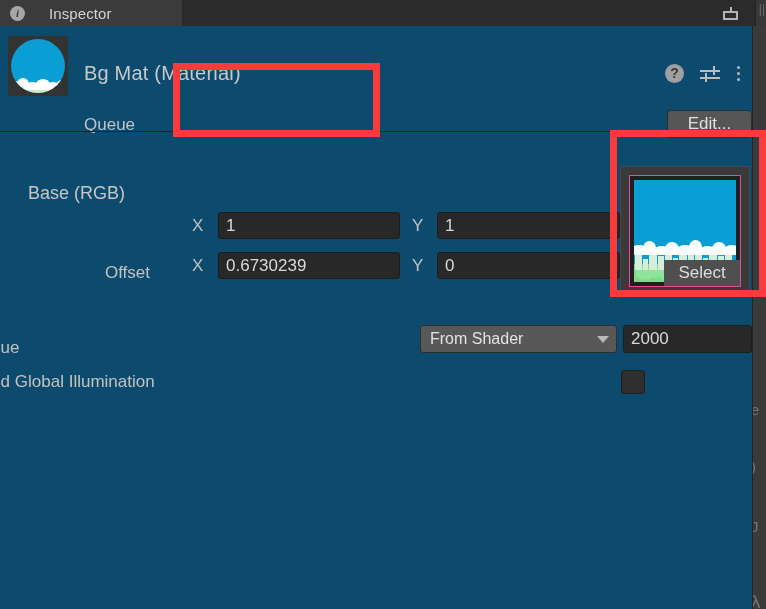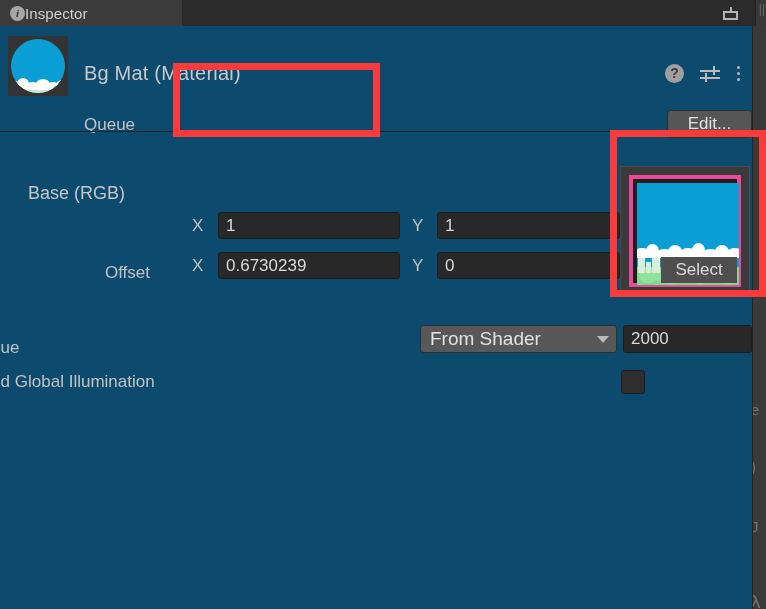--- a/index.html
+++ b/index.html
@@ -41,21 +41,21 @@
     color: #3b3b3b;
     font-size: 11px;
     font-weight: bold;
     font-style: italic;
     line-height: 15px;
     text-align: center;
     font-family: "Liberation Serif", serif;
     flex: 0 0 auto;
   }
   .tab-label {
-    margin-left: 0;
+    margin-left: 24px;
     font-size: 15px;
     color: #d2d2d2;
     letter-spacing: .1px;
   }
   .tabbar-right {
     position: absolute;
     right: 8px; top: 0;
     height: 26px;
     display: flex;
     align-items: center;
@@ -314,21 +314,21 @@
     width: 130px; height: 130px;
     background: #3a3a3a;
     border: 1px solid #4a4a4a;
     box-sizing: border-box;
   }
   .tex-inner {
     position: absolute;
     left: 8px; top: 8px;
     width: 112px; height: 112px;
     background: #1f1f1f;
-    border: 4px solid #ec4899;
+    border: 1px solid #ec4899;
     box-sizing: border-box;
   }
   .tex-art {
     position: absolute;
     left: 4px; top: 4px;
     width: 102px; height: 102px;
     overflow: hidden;
     background: #0b9ed4;
   }
   .tex-art .sky {
@@ -390,21 +390,21 @@
   .dropdown {
     position: absolute;
     height: 28px;
     background: #585858;
     border: 1px solid #2e2e2e;
     border-radius: 3px;
     box-sizing: border-box;
     display: flex;
     align-items: center;
     padding: 0 7px 0 9px;
-    font-size: 19px;
+    font-size: 16px;
     color: #e2e2e2;
   }
   .dropdown .dd-label { flex: 1 1 auto; white-space: nowrap; }
 
   .checkbox {
     position: absolute;
     width: 24px; height: 24px;
     background: #2e2e2e;
     border: 1px solid #1f1f1f;
     border-radius: 3px;

